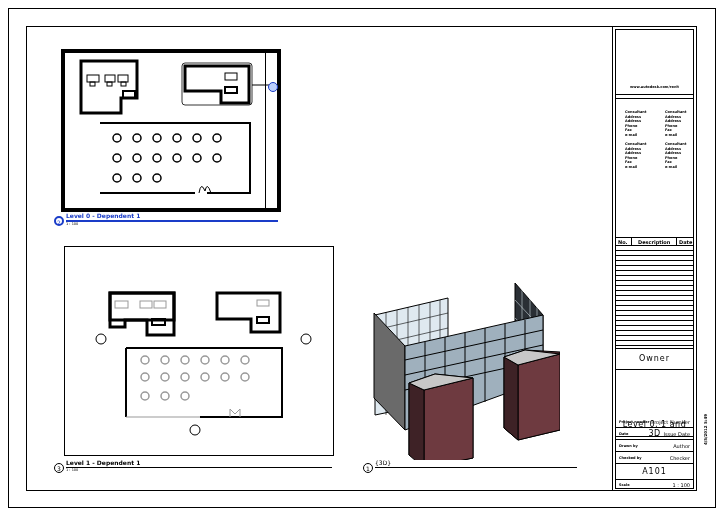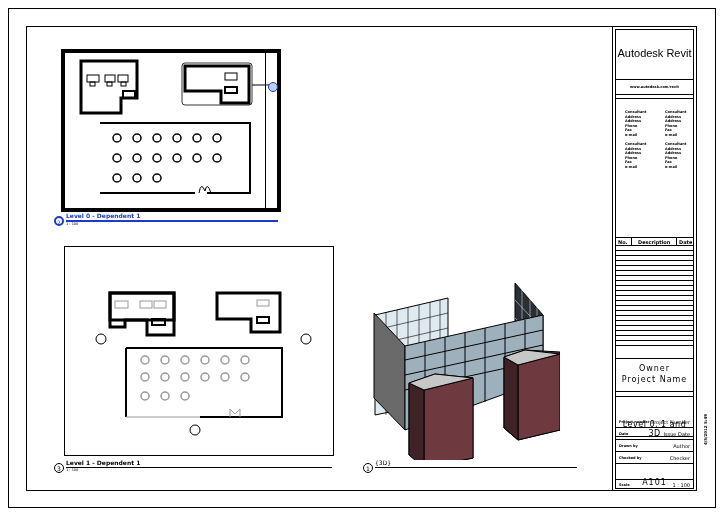--- a/index.html
+++ b/index.html
@@ -164,23 +164,20 @@
   <polygon points="158,85 200,74 200,150 158,160" fill="#6e3a40" stroke="#000"></polygon>
   <polygon points="144,77 158,85 158,160 144,148" fill="#3e2226" stroke="#000"></polygon>
   <polygon points="144,77 165,70 200,74 158,85" fill="#c7c7c7" stroke="#000"></polygon>
 </svg>
 <div class="abs circle" style="left:363px;top:463px;">1</div>
 <div class="abs view-title" style="left:375px;top:459px;font-weight:normal;">{3D}</div>
 <div class="abs" style="left:375px;top:467px;width:202px;height:1px;background:#000;"></div>
 
 <div class="abs tb"></div>
 <div class="abs tb-inner">
-  <div class="tb-row" style="top:0;height:50px;">
-    <div class="logo" style="margin-top:17px;">Autodesk Revit</div>
-  </div>
   <div class="tb-row" style="top:50px;height:15px;">
     <div style="font-size:3.5px;font-weight:bold;text-align:center;margin-top:5px;">www.autodesk.com/revit</div>
   </div>
   <div class="tb-row" style="top:68px;height:140px;border-top:1px solid #000;">
     <div style="position:absolute;left:9px;top:11px;" class="tiny">
       <div>Consultant</div>
       <div>Address</div>
         <div>Address</div>
       <div>Phone</div>
         <div>Fax</div>
@@ -215,25 +212,22 @@
   <div style="position:absolute;left:0;top:208px;width:100%;height:110px;">
     <div style="position:absolute;left:0;top:0;width:100%;height:8px;border-bottom:1px solid #000;" class="rev-head">
       <span style="position:absolute;left:2px;top:1px;">No.</span>
       <span style="position:absolute;left:22px;top:1px;">Description</span>
       <span style="position:absolute;left:63px;top:1px;">Date</span>
     </div>
     <div style="position:absolute;left:15px;top:0;width:1px;height:110px;background:#000;"></div>
     <div style="position:absolute;left:60px;top:0;width:1px;height:110px;background:#000;"></div>
     <div style="position:absolute;left:0;top:8px;width:100%;height:102px;background:repeating-linear-gradient(to bottom,#fff 0,#fff 4px,#000 4px,#000 5px);"></div>
   </div>
-  <div class="tb-row" style="top:318px;height:39px;border-top:1px solid #000;margin-top:10px;">
+  <div class="tb-row" style="top:318px;height:22px;border-top:1px solid #000;">
     <div class="big" style="margin-top:5px;">Owner</div>
-  </div>
-  <div class="tb-row" style="top:340px;height:22px;">
-    <div class="big" style="margin-top:5px;">Project Name</div>
   </div>
   <div class="tb-row" style="top:362px;height:24px;margin-top:21px;">
     <div class="big" style="margin-top:7px;letter-spacing:0.5px;">Level 0, 1 and 3D</div>
   </div>
   <div class="tb-row" style="top:386px;height:12px;">
     <span class="small-label" style="top:4px;">Project number</span>
     <span class="small-val" style="top:3px;">Project Number</span>
   </div>
   <div class="tb-row" style="top:398px;height:12px;">
     <span class="small-label" style="top:4px;">Date</span>
@@ -241,20 +235,20 @@
   </div>
   <div class="tb-row" style="top:410px;height:12px;">
     <span class="small-label" style="top:4px;">Drawn by</span>
     <span class="small-val" style="top:3px;">Author</span>
   </div>
   <div class="tb-row" style="top:422px;height:12px;">
     <span class="small-label" style="top:4px;">Checked by</span>
     <span class="small-val" style="top:3px;">Checker</span>
   </div>
   <div class="tb-row" style="top:434px;height:16px;">
-    <div class="big" style="margin-top:14px;">A101</div>
+    <div class="big" style="margin-top:3px;">A101</div>
   </div>
   <div style="position:absolute;left:0;top:450px;width:100%;height:10px;">
     <span class="small-label" style="top:3px;">Scale</span>
     <span class="small-val" style="top:2px;">1 : 100</span>
   </div>
 </div>
 <div class="abs" style="left:703px;top:445px;font-size:4px;font-weight:bold;transform:rotate(-90deg);transform-origin:left top;white-space:nowrap;">4/5/2012 5:49</div>
 
 </body></html>

